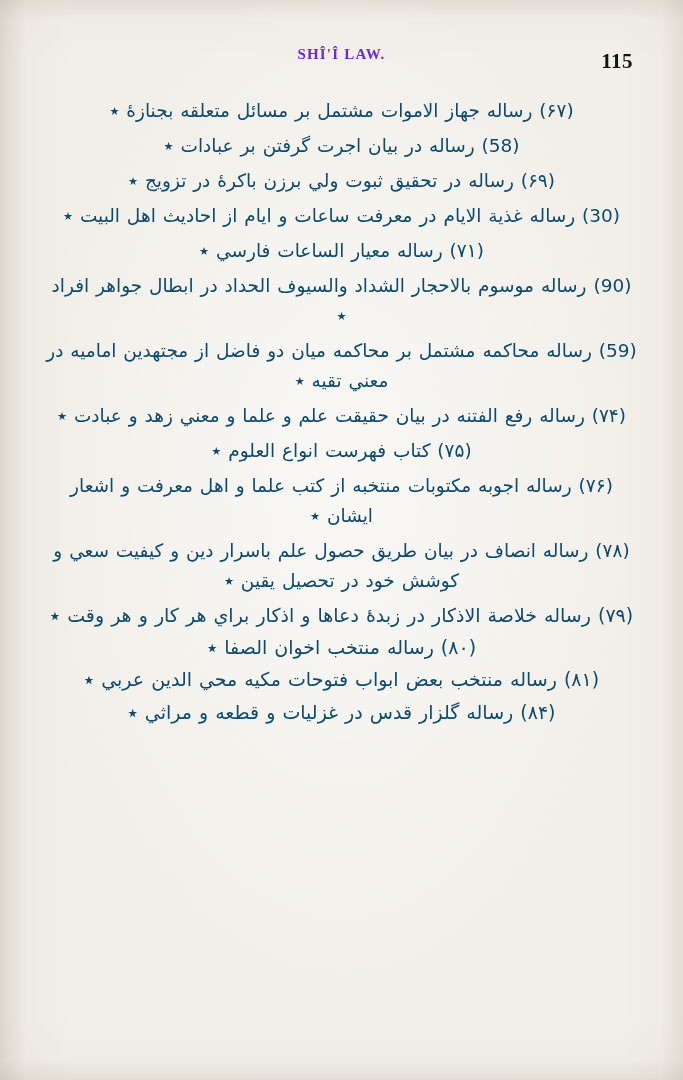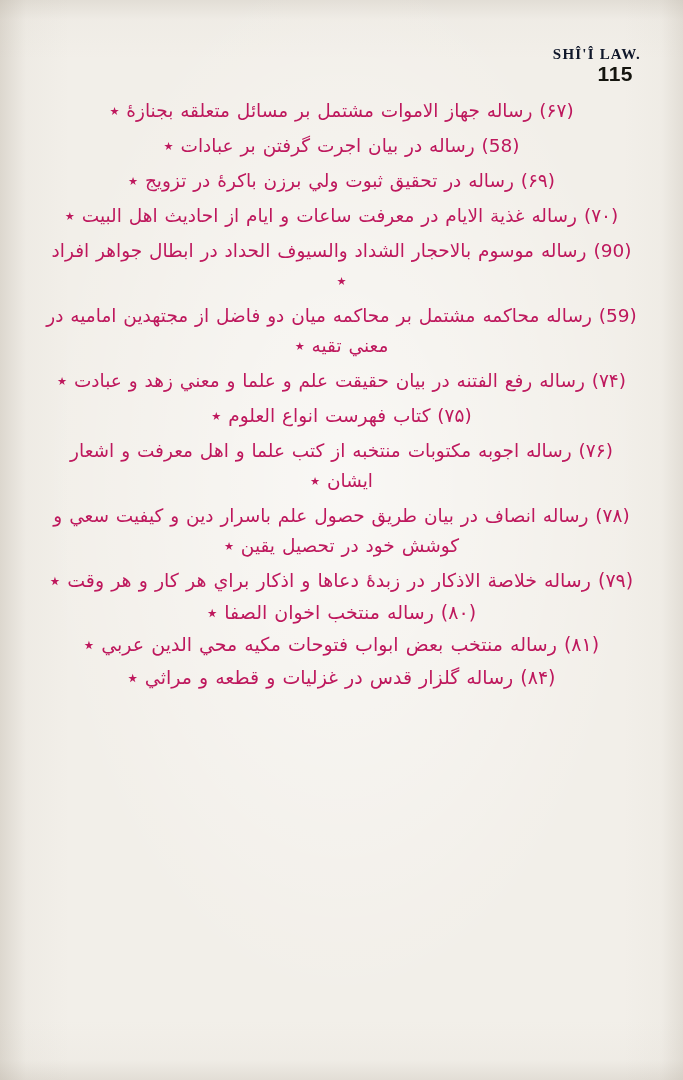--- a/index.html
+++ b/index.html
@@ -34,49 +34,49 @@
   .header-row {
     position: relative;
     height: 46px;
     margin-top: 40px;
   }
   .running-head {
     position: absolute;
     left: 0;
     right: 0;
     top: 6px;
-    text-align: right;
+    text-align: center;
     font-family: "Liberation Serif", serif;
     font-weight: bold;
     font-size: 15px;
     letter-spacing: 1.2px;
-    color: #0f172a;
+    color: #6d28d9;
   }
   .folio {
     position: absolute;
     right: 8px;
-    top: 22px;
-    font-family: Liberation Sans, sans-serif;
+    top: 9px;
+    font-family: Liberation Serif, serif;
     font-weight: bold;
     font-size: 21px;
     color: #15150f;
     letter-spacing: 0.5px;
   }
   .body-block {
     margin-top: 10px;
     direction: rtl;
   }
   .entry {
     direction: rtl;
     unicode-bidi: isolate;
     text-align: center;
     font-family: "DejaVu Sans", sans-serif;
     font-size: 18.5px;
     line-height: 1.62;
-    color: #be185d;
+    color: #0c4a6e;
     margin: 0 0 5px 0;
     padding: 0 4px;
     word-spacing: 1px;
   }
   .entry.small {
     font-size: 19px;
     line-height: 1.55;
     margin-bottom: 3px;
   }
 </style>
@@ -90,21 +90,22 @@
 
     <div class="header-row">
       <div class="running-head">SHÎ'Î LAW.</div>
       <div class="folio">115</div>
     </div>
 
     <div class="body-block">
       <p class="entry">(۶۷) رساله جهاز الاموات مشتمل بر مسائل متعلقه بجنازۀ ٭</p>
       <p class="entry">(58) رساله در بیان اجرت گرفتن بر عبادات ٭</p>
       <p class="entry">(۶۹) رساله در تحقیق ثبوت ولي برزن باکرۀ در تزویج ٭</p>
-      <p class="entry">(۷۰) رساله غذیة الایام در معرفت ساعات و ایام از احادیث اهل البیت ٭</p>
+      <p class="entry">(30) رساله غذیة الایام در معرفت ساعات و ایام از احادیث اهل البیت ٭</p>
+      <p class="entry">(۷۱) رساله معیار الساعات فارسي ٭</p>
       <p class="entry">(90) رساله موسوم بالاحجار الشداد والسیوف الحداد در ابطال جواهر افراد ٭</p>
       <p class="entry">(59) رساله محاکمه مشتمل بر محاکمه میان دو فاضل از مجتهدین امامیه در معني تقیه ٭</p>
       <p class="entry">(۷۴) رساله رفع الفتنه در بیان حقیقت علم و علما و معني زهد و عبادت ٭</p>
       <p class="entry">(۷۵) کتاب فهرست انواع العلوم ٭</p>
       <p class="entry">(۷۶) رساله اجوبه مکتوبات منتخبه از کتب علما و اهل معرفت و اشعار ایشان ٭</p>
       <p class="entry">(۷۸) رساله انصاف در بیان طریق حصول علم باسرار دین و کیفیت سعي و کوشش خود در تحصیل یقین ٭</p>
       <p class="entry small">(۷۹) رساله خلاصة الاذکار در زبدۀ دعاها و اذکار براي هر کار و هر وقت ٭</p>
       <p class="entry small">(۸۰) رساله منتخب اخوان الصفا ٭</p>
       <p class="entry small">(۸۱) رساله منتخب بعض ابواب فتوحات مکیه محي الدین عربي ٭</p>
       <p class="entry small">(۸۴) رساله گلزار قدس در غزلیات و قطعه و مراثي ٭</p>

